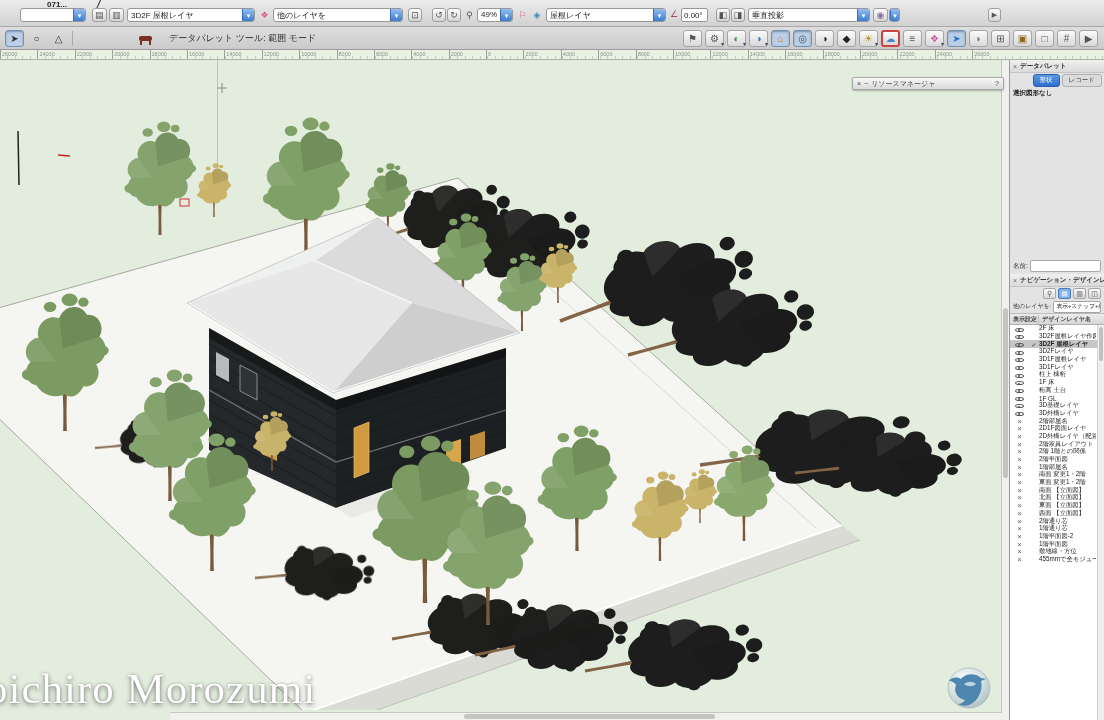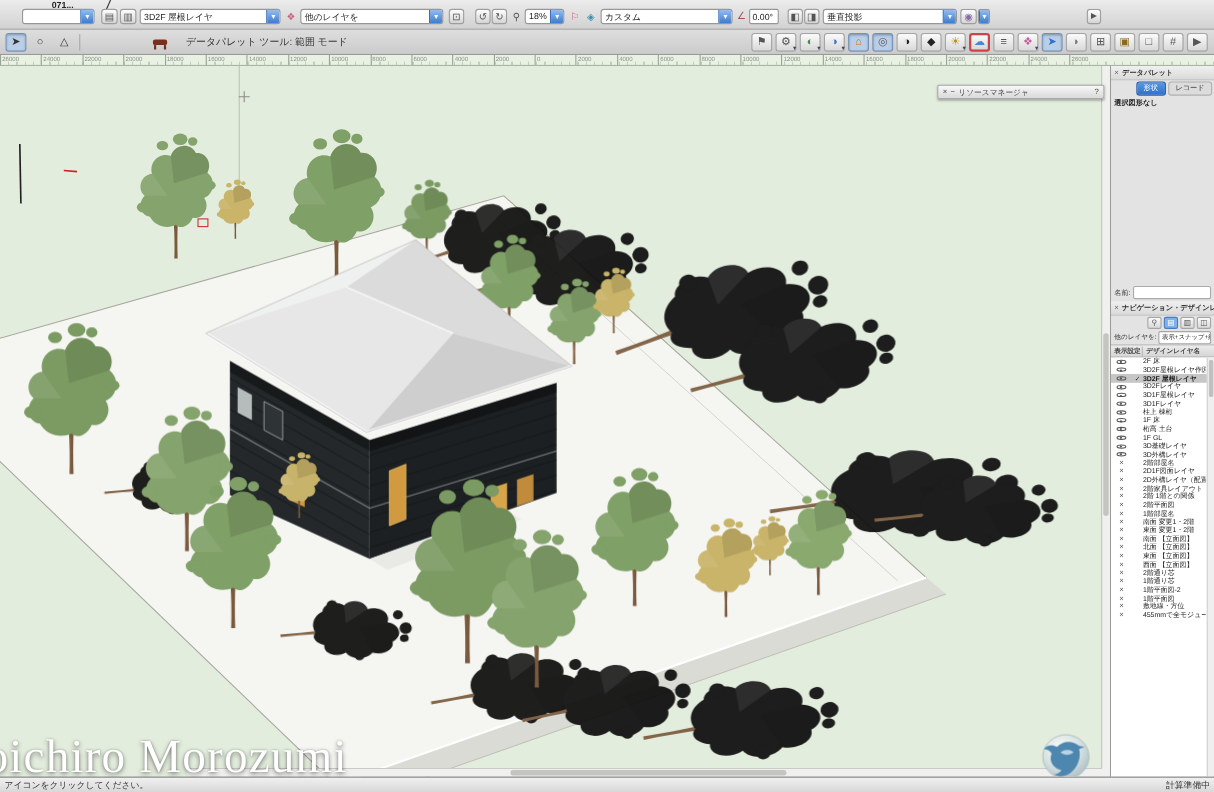--- a/index.html
+++ b/index.html
@@ -144,28 +144,28 @@
       <span class="dd-text">他のレイヤを</span>
       <span class="dd-btn"></span>
     </div>
 
     <button class="tb" style="left:408px;width:14px;">⊡</button>
     <button class="tb" style="left:432px;width:14px;">↺</button>
     <button class="tb" style="left:447px;width:14px;">↻</button>
     <button class="tb plain" style="left:463px;width:13px;">⚲</button>
 
     <div class="dd" style="left:477px;width:36px;">
-      <span class="dd-text">18%</span>
+      <span class="dd-text">49%</span>
       <span class="dd-btn"></span>
     </div>
     <button class="tb plain pink" style="left:516px;width:13px;">⚐</button>
     <button class="tb plain" style="left:530px;width:14px;color:#3a8fb0;">◈</button>
 
     <div class="dd" style="left:546px;width:120px;">
-      <span class="dd-text">カスタム</span>
+      <span class="dd-text">屋根レイヤ</span>
       <span class="dd-btn"></span>
     </div>
     <span class="tb plain" style="left:668px;width:12px;color:#a05050;">∠</span>
     <span class="fld" style="left:681px;width:27px;">0.00°</span>
 
     <button class="tb" style="left:716px;width:14px;">◧</button>
     <button class="tb" style="left:731px;width:14px;">◨</button>
 
     <div class="dd" style="left:748px;width:122px;">
       <span class="dd-text">垂直投影</span>
@@ -771,17 +771,13 @@
               <span class="l-name">455mmで全モジュール製図</span>
             </div>
           </div>
         <div class="listscroll">
             <span class="thumb"></span>
           </div>
       </div>
     </div>
   </div>
 
-  <div class="statusbar">
-    <span>アイコンをクリックしてください。</span>
-    <span>計算準備中</span>
-  </div>
 </div>
 
 </body></html>

